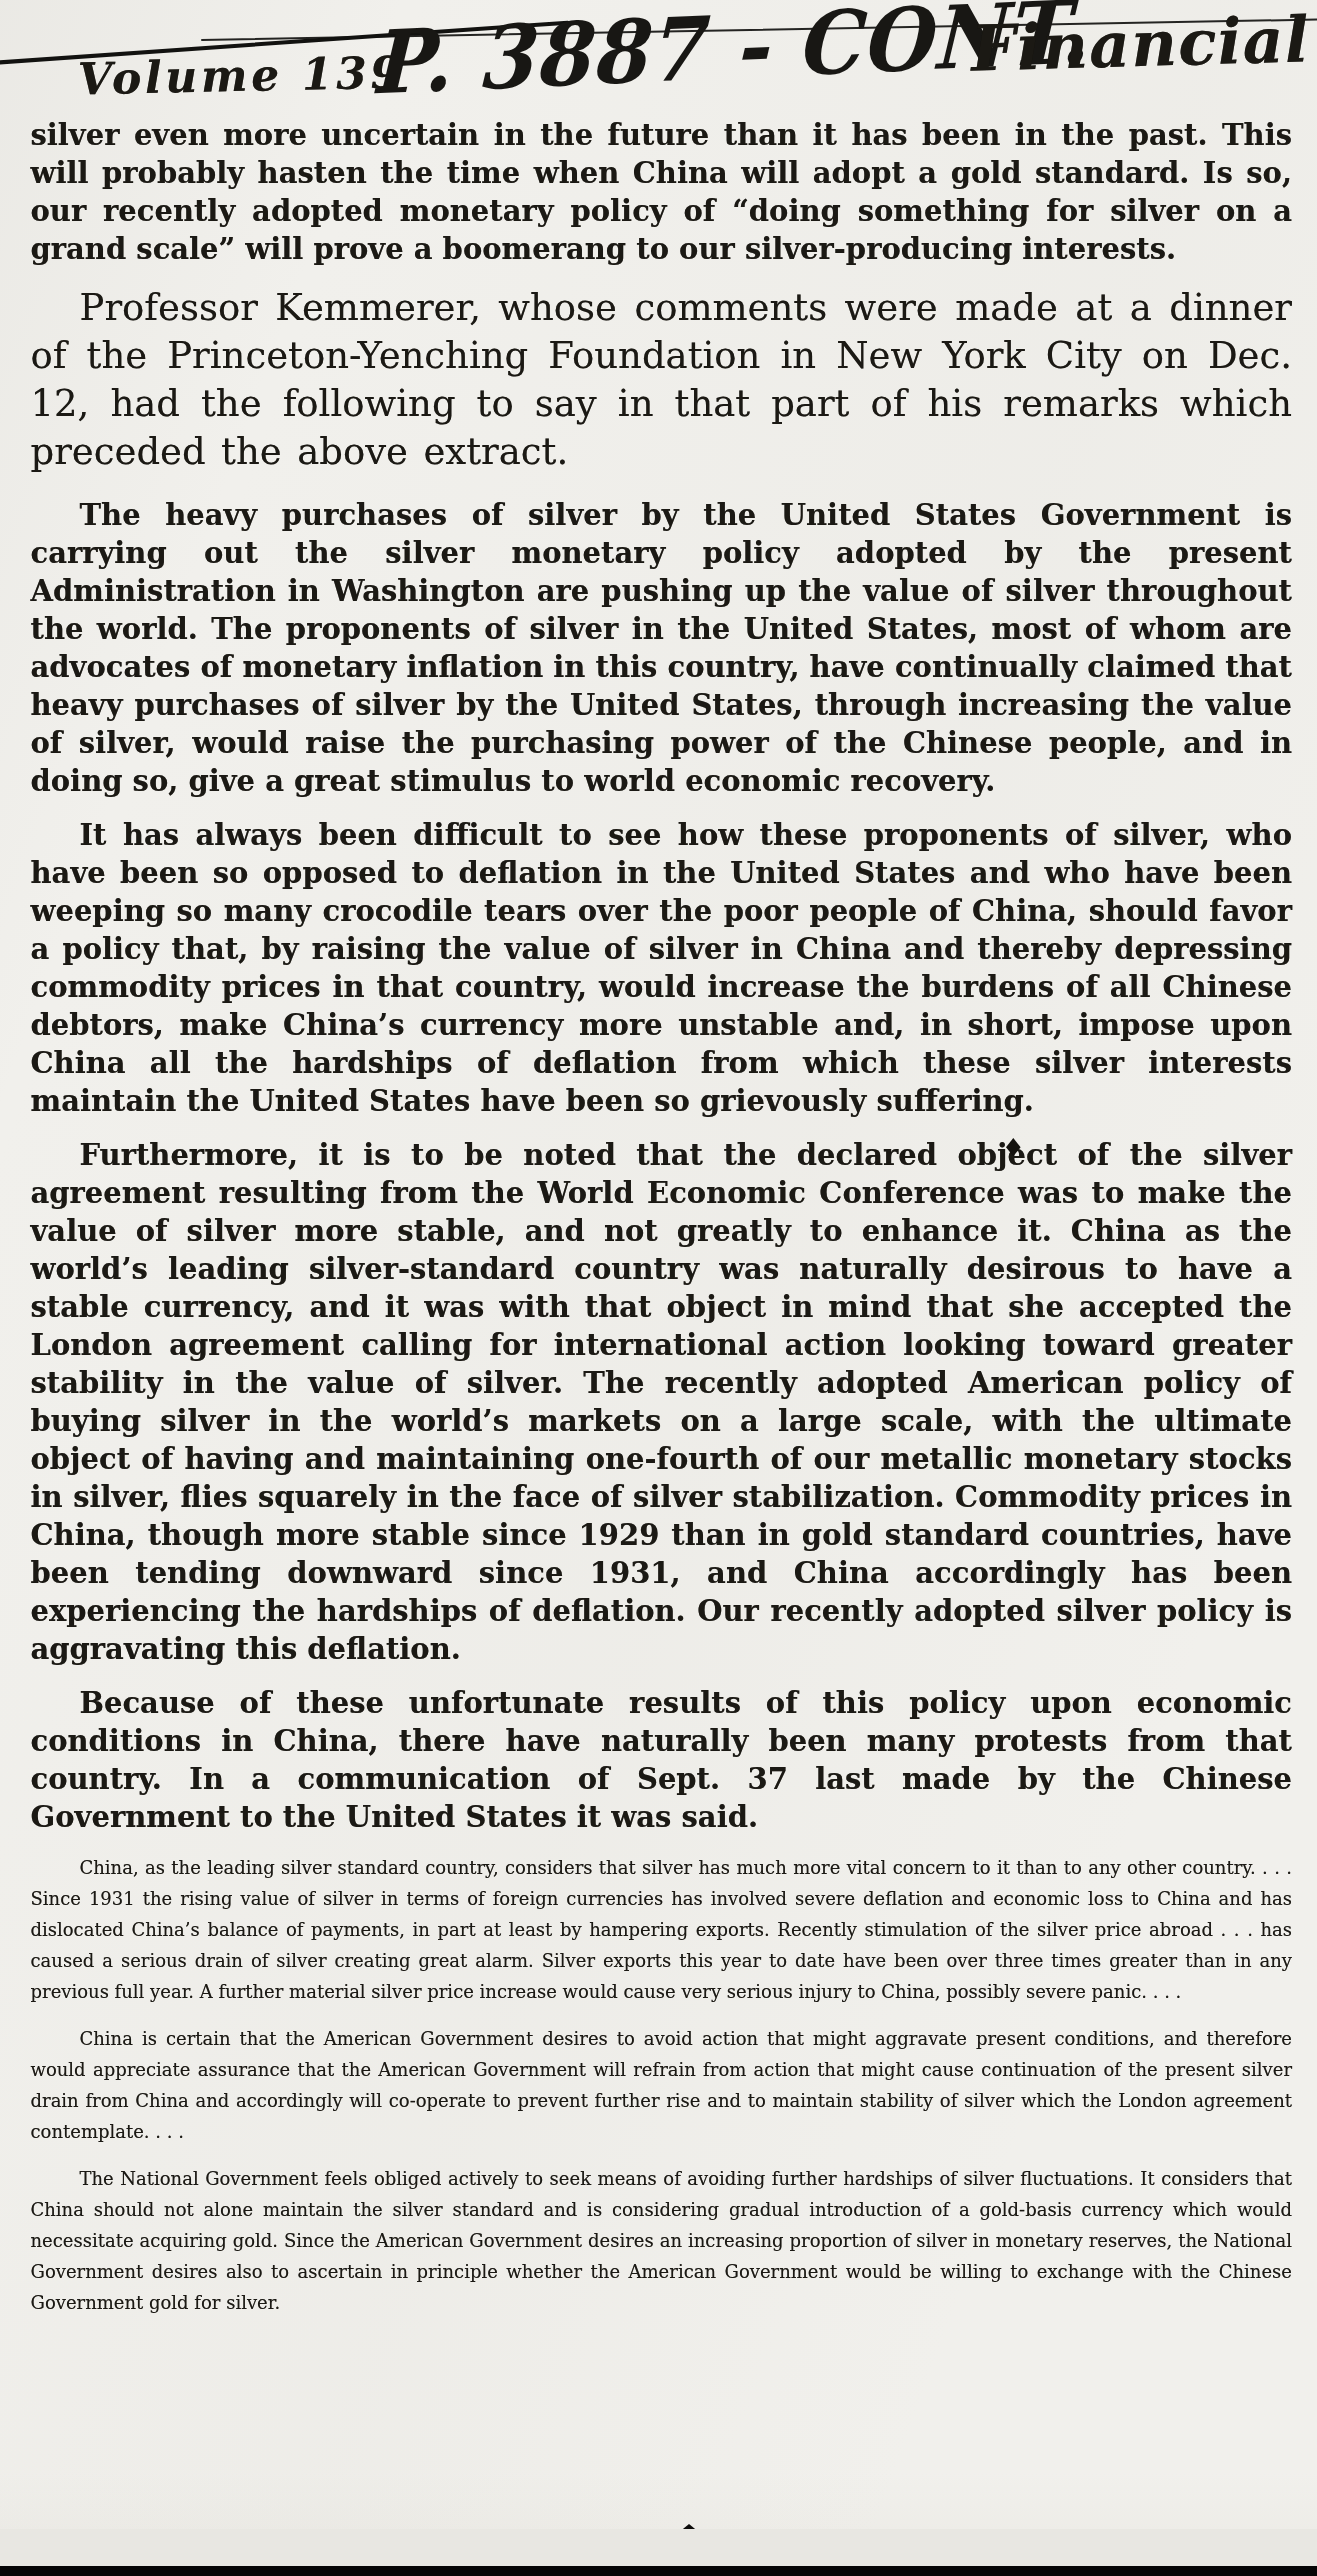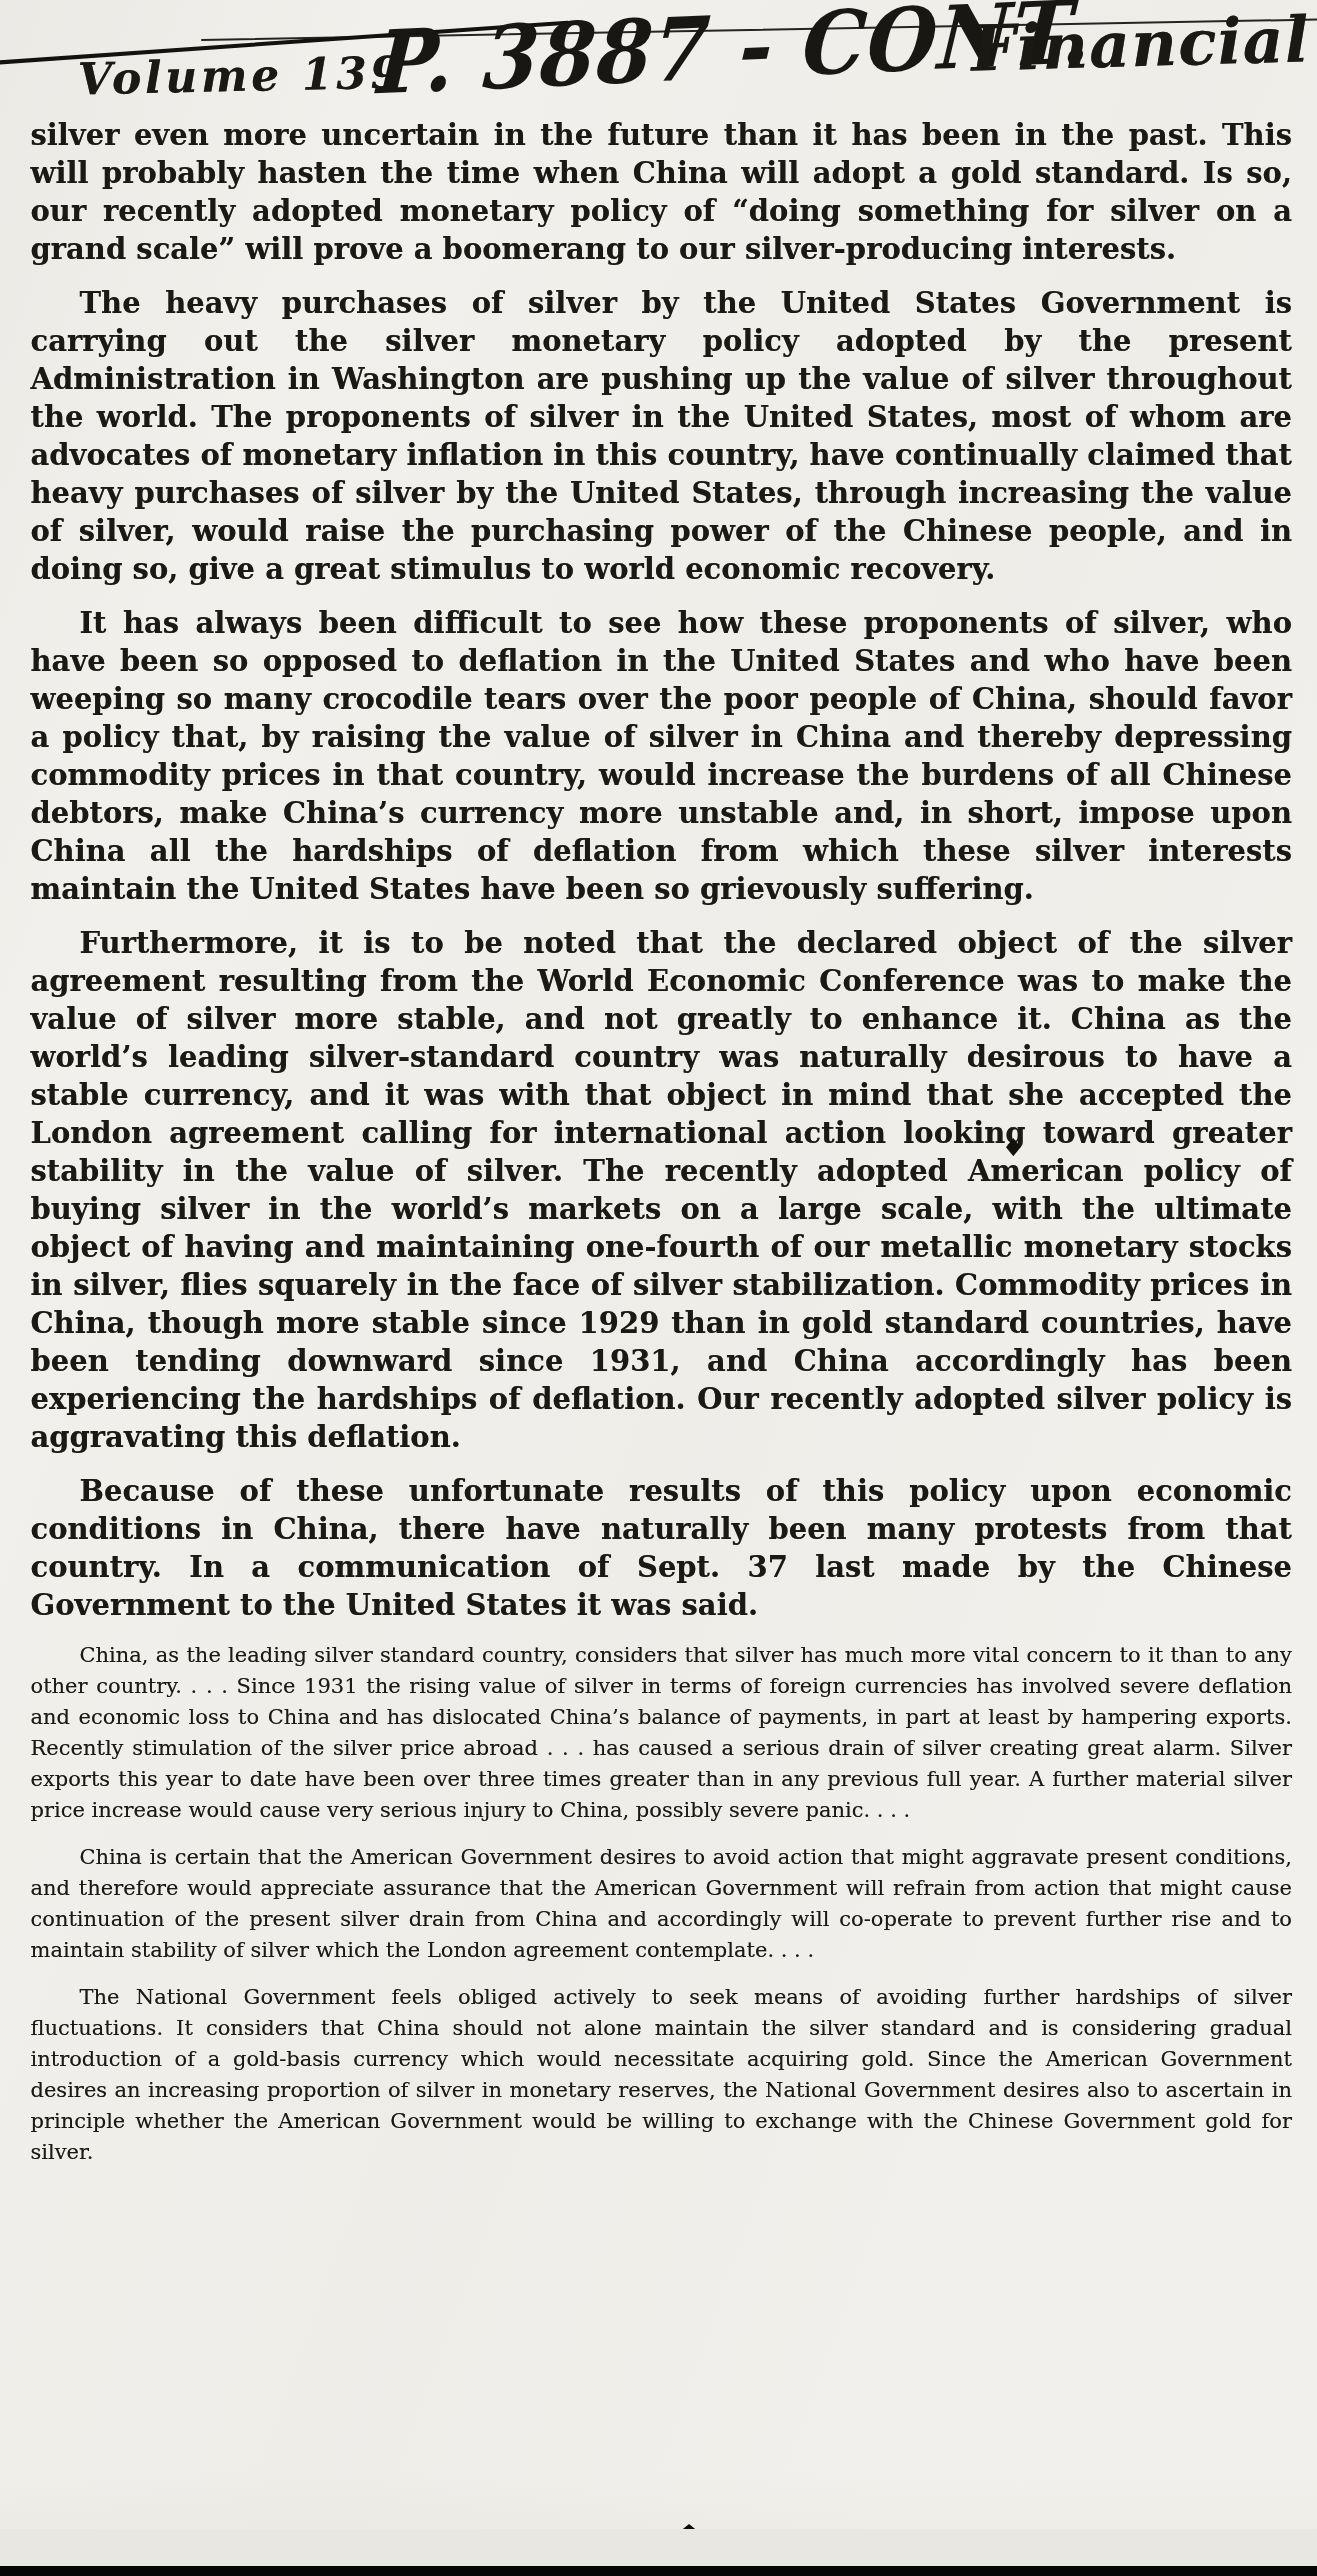--- a/index.html
+++ b/index.html
@@ -50,21 +50,21 @@
 
   
   .content{position:absolute;left:30.5px;right:26px;top:116px;}
   .para{
     margin:0 0 16px 0;
     text-align:justify;
     text-shadow:0 0 0.6px rgba(25,22,15,.5);
   }
   .para.body{font-size:29px;line-height:38px;font-weight:bold;}
   .para.lead{font-size:37px;line-height:48px;word-spacing:3.7px;margin-top:6.1px;margin-bottom:19.5px;}
-  .para.quote{font-size:21px;line-height:31px;}
+  .para.quote{font-size:18px;line-height:31px;}
   .indent{text-indent:49px;}
 
   
   .ink-blot{
     position:absolute;left:1006px;top:1138px;width:14.6px;height:18.3px;
     background:#14120e;
     clip-path:polygon(50% 0,100% 50%,50% 100%,0 50%);
   }
 
   
@@ -85,20 +85,21 @@
   <div class="scan-line scan-line-2"></div>
 
   <div class="volume">Volume 139</div>
 
   <div class="handwriting">P. 3887 - CONT.</div>
 
   <div class="section-title">Financial</div>
 
   <main class="content">
     <p class="para body">silver even more uncertain in the future than it has been in the past. This will probably hasten the time when China will adopt a gold standard. Is so, our recently adopted monetary policy of “doing something for silver on a grand scale” will prove a boomerang to our silver-producing interests.</p>
+    <p class="para lead indent">Professor Kemmerer, whose comments were made at a dinner of the Princeton-Yenching Foundation in New York City on Dec. 12, had the following to say in that part of his remarks which preceded the above extract.</p>
     <p class="para body indent">The heavy purchases of silver by the United States Government is carrying out the silver monetary policy adopted by the present Administration in Washington are pushing up the value of silver throughout the world. The proponents of silver in the United States, most of whom are advocates of monetary inflation in this country, have continually claimed that heavy purchases of silver by the United States, through increasing the value of silver, would raise the purchasing power of the Chinese people, and in doing so, give a great stimulus to world economic recovery.</p>
     <p class="para body indent">It has always been difficult to see how these proponents of silver, who have been so opposed to deflation in the United States and who have been weeping so many crocodile tears over the poor people of China, should favor a policy that, by raising the value of silver in China and thereby depressing commodity prices in that country, would increase the burdens of all Chinese debtors, make China’s currency more unstable and, in short, impose upon China all the hardships of deflation from which these silver interests maintain the United States have been so grievously suffering.</p>
     <p class="para body indent">Furthermore, it is to be noted that the declared object of the silver agreement resulting from the World Economic Conference was to make the value of silver more stable, and not greatly to enhance it. China as the world’s leading silver-standard country was naturally desirous to have a stable currency, and it was with that object in mind that she accepted the London agreement calling for international action looking toward greater stability in the value of silver. The recently adopted American policy of buying silver in the world’s markets on a large scale, with the ultimate object of having and maintaining one-fourth of our metallic monetary stocks in silver, flies squarely in the face of silver stabilization. Commodity prices in China, though more stable since 1929 than in gold standard countries, have been tending downward since 1931, and China accordingly has been experiencing the hardships of deflation. Our recently adopted silver policy is aggravating this deflation.</p>
     <p class="para body indent">Because of these unfortunate results of this policy upon economic conditions in China, there have naturally been many protests from that country. In a communication of Sept. 37 last made by the Chinese Government to the United States it was said.</p>
     <p class="para quote indent">China, as the leading silver standard country, considers that silver has much more vital concern to it than to any other country. . . . Since 1931 the rising value of silver in terms of foreign currencies has involved severe deflation and economic loss to China and has dislocated China’s balance of payments, in part at least by hampering exports. Recently stimulation of the silver price abroad . . . has caused a serious drain of silver creating great alarm. Silver exports this year to date have been over three times greater than in any previous full year. A further material silver price increase would cause very serious injury to China, possibly severe panic. . . .</p>
     <p class="para quote indent">China is certain that the American Government desires to avoid action that might aggravate present conditions, and therefore would appreciate assurance that the American Government will refrain from action that might cause continuation of the present silver drain from China and accordingly will co-operate to prevent further rise and to maintain stability of silver which the London agreement contemplate. . . .</p>
     <p class="para quote indent">The National Government feels obliged actively to seek means of avoiding further hardships of silver fluctuations. It considers that China should not alone maintain the silver standard and is considering gradual introduction of a gold-basis currency which would necessitate acquiring gold. Since the American Government desires an increasing proportion of silver in monetary reserves, the National Government desires also to ascertain in principle whether the American Government would be willing to exchange with the Chinese Government gold for silver.</p>
   </main>
 
   <div class="ink-blot"></div>

